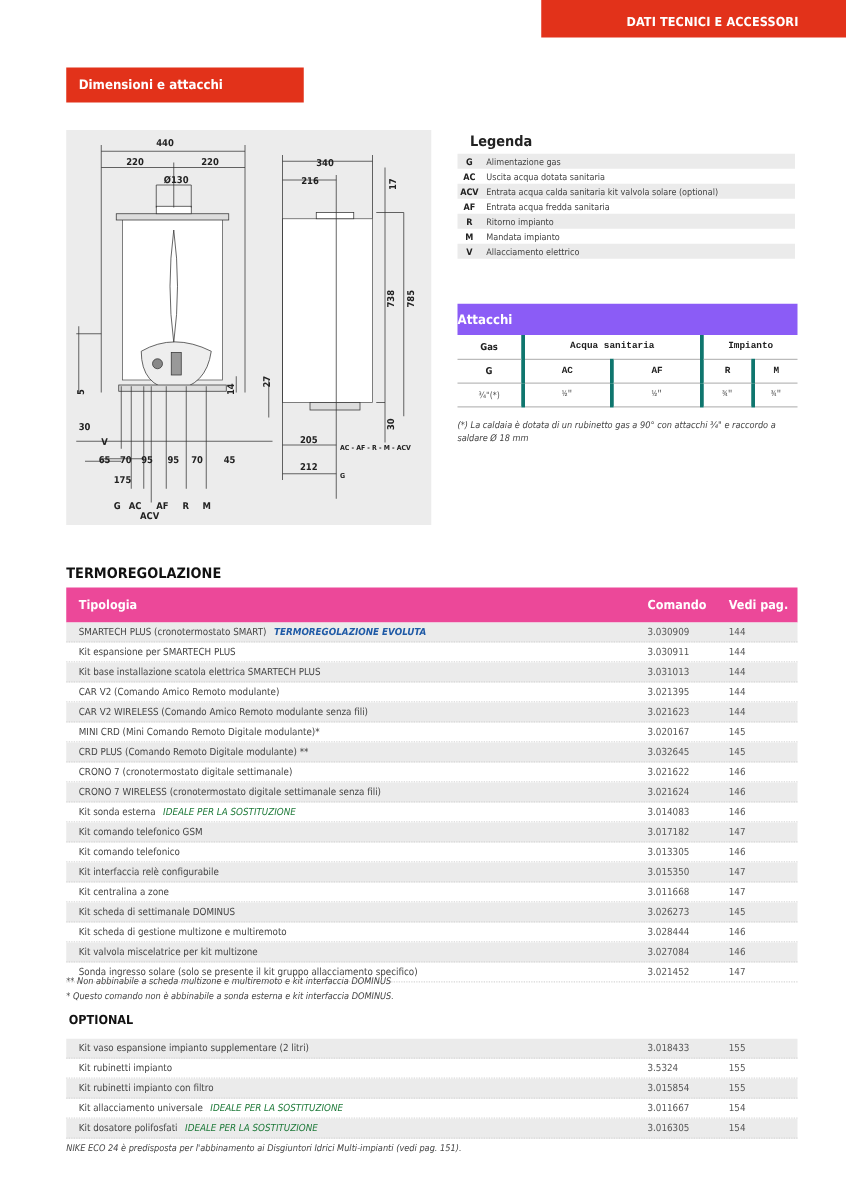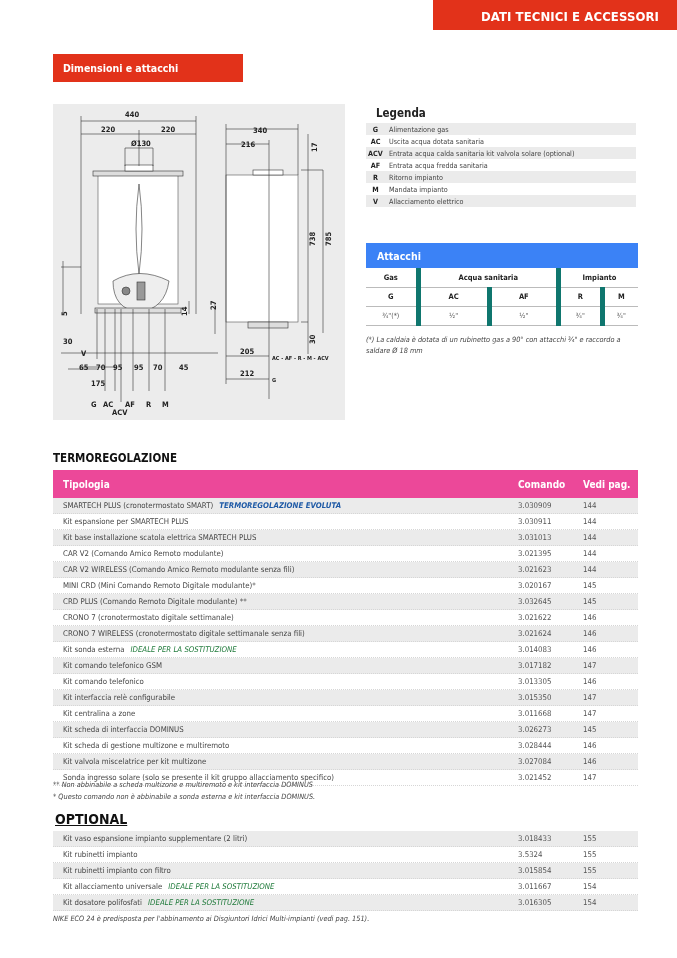--- a/index.html
+++ b/index.html
@@ -1,40 +1,40 @@
 <!DOCTYPE html>
 <html><head>
 <meta charset="utf-8">
 <style>
   * { box-sizing: border-box; margin: 0; padding: 0; }
   html, body { width: 677px; height: 958px; background: #ffffff; overflow: hidden; }
   body { position: relative; font-family: "DejaVu Sans Condensed", "DejaVu Sans", sans-serif; color: #333; }
   .top-tab { position: absolute; left: 433px; top: 0; width: 244px; height: 30px; background: #e2321a; color: #fff;
-             font-weight: bold; font-size: 13px; display: flex; align-items: flex-end; justify-content: center; padding-bottom: 6px; padding-left: 30px; letter-spacing: 0.1px; }
+             font-weight: bold; font-size: 10px; display: flex; align-items: flex-end; justify-content: center; padding-bottom: 6px; padding-left: 30px; letter-spacing: 0.1px; }
   .section-banner { position: absolute; left: 53px; top: 54px; width: 190px; height: 28px; background: #e2321a; color: #fff;
                     font-weight: bold; font-size: 10.5px; display: flex; align-items: center; padding-left: 10px; }
   .drawing-panel { position: absolute; left: 53px; top: 104px; width: 292px; height: 316px; background: #ececec; }
   .drawing-panel svg { position: absolute; left: 0; top: 0; }
   .dim { font-family: "DejaVu Sans Condensed", "DejaVu Sans", sans-serif; font-size: 7.5px; fill: #222; font-weight: bold; }
   .legend-title { position: absolute; left: 376px; top: 106px; font-size: 11.5px; font-weight: bold; color: #222; }
   .legend { position: absolute; left: 366px; top: 123px; width: 270px; font-size: 7.2px; }
   .legend-row { height: 12px; display: flex; align-items: center; }
   .legend-row.alt { background: #ebebeb; }
   .legend-code { width: 19px; text-align: center; font-weight: bold; color: #222; }
   .legend-text { padding-left: 4px; color: #444; }
-  .attacchi-head { position: absolute; left: 366px; top: 243px; width: 272px; height: 25px; background: #3b82f6; color: #fff;
-                   font-weight: bold; font-size: 10.5px; display: flex; align-items: center; padding-left: 11px; }
+  .attacchi-head { position: absolute; left: 366px; top: 243px; width: 272px; height: 25px; background: #8b5cf6; color: #fff;
+                   font-weight: bold; font-size: 10.5px; display: flex; align-items: center; padding-left: 0; }
   table.att { position: absolute; left: 366px; top: 268px; width: 272px; border-collapse: collapse; font-size: 7.5px; }
   table.att td { height: 19px; text-align: center; border-bottom: 1px solid #bbb; color: #222; }
-  table.att td + td { border-left: 5px solid #0f766e; }
+  table.att td + td { border-left: 3px solid #0f766e; font-family: Liberation Mono, monospace; }
   table.att tr.h1 td, table.att tr.h2 td { font-weight: bold; }
   table.att tr.v td { color: #555; font-size: 7px; }
   .att-note { position: absolute; left: 366px; top: 334px; width: 270px; font-size: 7.3px; font-style: italic; color: #444; line-height: 11px; }
   .h-termo { position: absolute; left: 53px; top: 451px; font-size: 11.5px; font-weight: bold; color: #111; }
-  .h-opt { position: absolute; left: 55px; top: 811px; font-size: 14px; font-weight: bold; color: #111; text-decoration: underline; }
+  .h-opt { position: absolute; left: 55px; top: 811px; font-size: 10px; font-weight: bold; color: #111; }
   .tbl { position: absolute; left: 53px; width: 585px; font-size: 7.8px; }
   .tbl-head { height: 28px; background: #ec4899; color: #fff; font-weight: bold; font-size: 10px; display: flex; align-items: center; }
   .row { height: 16px; display: flex; align-items: center; border-bottom: 1px dotted #d6d6d6; }
   .row.alt { background: #ebebeb; }
   .c1 { flex: 0 0 465px; padding-left: 10px; color: #444; white-space: nowrap; overflow: hidden; }
   .c2 { flex: 0 0 65px; color: #555; }
   .c3 { flex: 0 0 55px; color: #555; }
   .tbl-head .c1, .tbl-head .c2, .tbl-head .c3 { color: #fff; }
   .tag-blue { color: #1f5aa6; font-style: italic; font-weight: bold; margin-left: 6px; }
   .tag-green { color: #1f7a3a; font-style: italic; font-weight: normal; margin-left: 6px; }
@@ -272,21 +272,21 @@
         <span class="c1"><span>Kit interfaccia relè configurabile</span></span>
         <span class="c2">3.015350</span>
         <span class="c3">147</span>
       </div>
       <div class="row">
         <span class="c1"><span>Kit centralina a zone</span></span>
         <span class="c2">3.011668</span>
         <span class="c3">147</span>
       </div>
       <div class="row alt">
-        <span class="c1"><span>Kit scheda di interfaccia DOMINUS</span></span>
+        <span class="c1"><span>Kit scheda di settimanale DOMINUS</span></span>
         <span class="c2">3.026273</span>
         <span class="c3">145</span>
       </div>
       <div class="row">
         <span class="c1"><span>Kit scheda di gestione multizone e multiremoto</span></span>
         <span class="c2">3.028444</span>
         <span class="c3">146</span>
       </div>
       <div class="row alt">
         <span class="c1"><span>Kit valvola miscelatrice per kit multizone</span></span>

